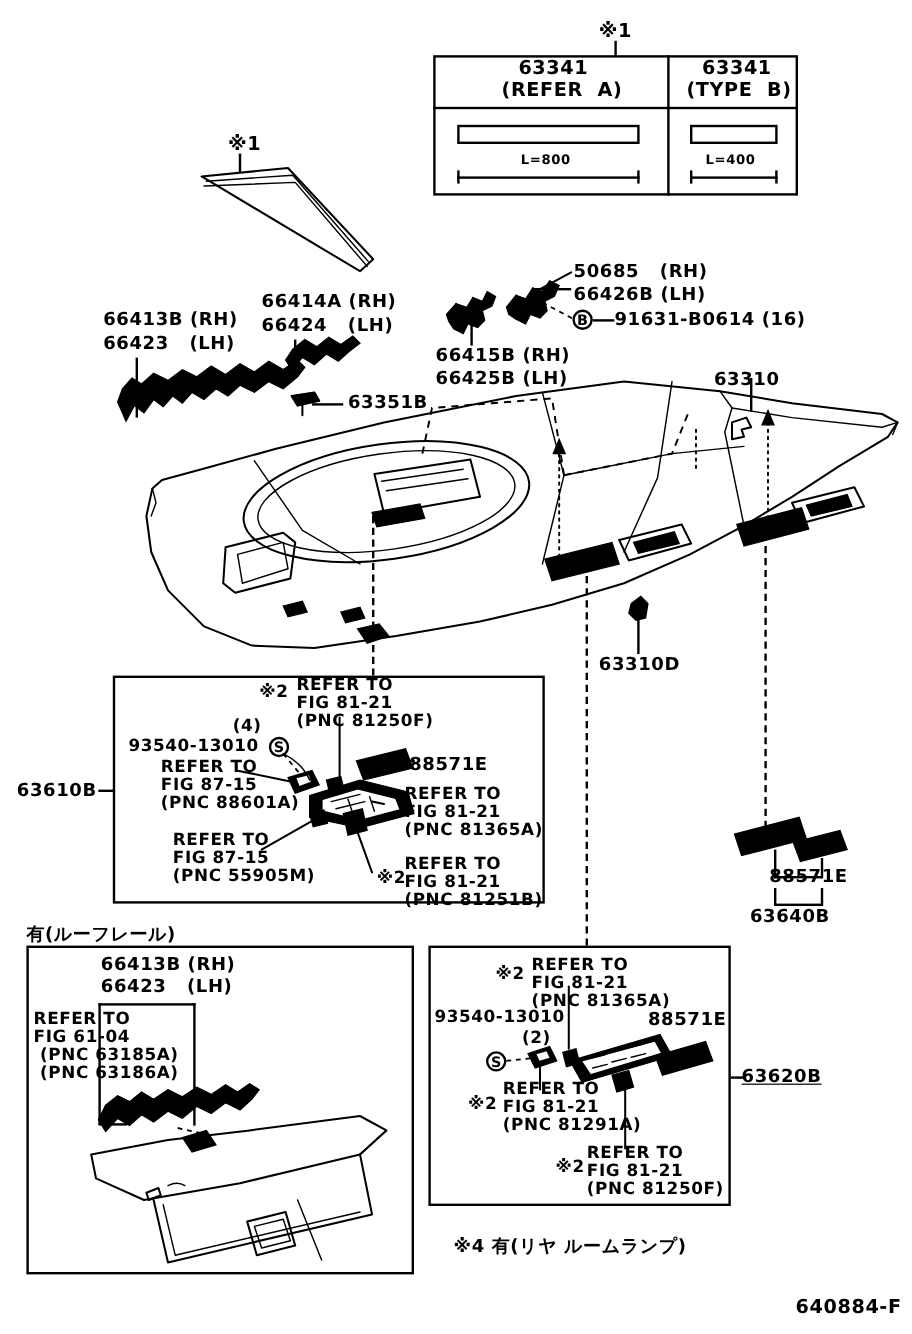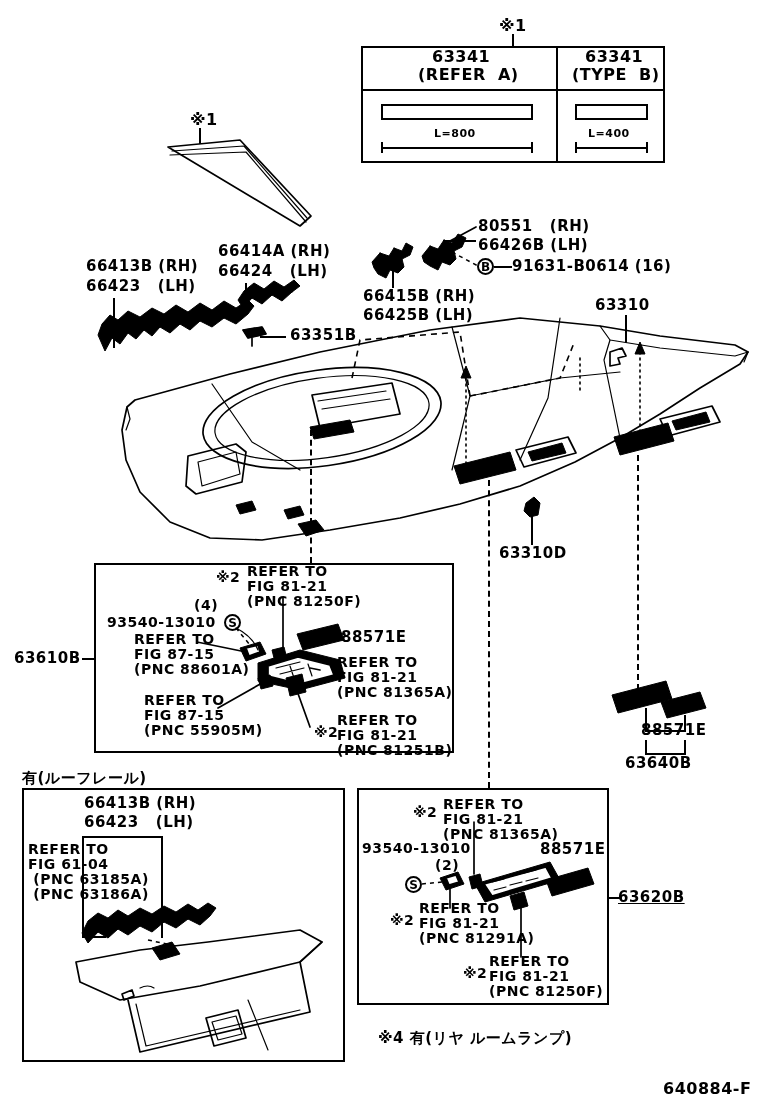--- a/index.html
+++ b/index.html
@@ -93,21 +93,21 @@
 
     <path class="stf" d="M243,308 L252,298 L262,304 L272,295 L282,301 L292,292 L300,286 L294,280
                          L284,287 L274,281 L264,289 L254,283 L244,291 L238,300 Z"></path>
     <path class="st2" d="M252,298 L258,291 M272,295 L278,288 M292,292 L296,286"></path>
   </svg>
 
   <div class="lbl n15" style="left:363px;top:288px;">66415B (RH)</div>
   <div class="lbl n15" style="left:363px;top:307px;">66425B (LH)</div>
   <div class="vline" style="left:392px;top:266px;height:22px;"></div>
 
-  <div class="lbl n15" style="left:478px;top:218px;">80551   (RH)</div>
+  <div class="lbl n15" style="left:478px;top:218px;">50685   (RH)</div>
   <div class="lbl n15" style="left:478px;top:237px;">66426B (LH)</div>
   <div class="hline" style="left:443px;top:240px;width:33px;"></div>
 
   <svg width="760" height="1112">
 
     <path class="stf" d="M372,262 L380,253 L389,256 L394,248 L402,251 L406,243 L413,247 L410,255
                          L402,259 L404,267 L398,273 L390,270 L386,278 L378,274 L374,268 Z"></path>
     <path class="st2" d="M380,253 L386,259 M394,248 L398,254 M402,259 L396,265"></path>
 
     <path class="stf" d="M422,256 L430,246 L438,249 L444,240 L452,243 L458,234 L466,238 L462,247
@@ -124,21 +124,21 @@
   <div class="lbl n15" style="left:512px;top:258px;">91631-B0614 (16)</div>
 
   <div class="lbl n15" style="left:290px;top:327px;">63351B</div>
   <div class="hline" style="left:260px;top:336px;width:26px;"></div>
   <svg width="760" height="1112">
     <polygon class="stf" points="243,330 262,327 266,334 248,338"></polygon>
     <polygon class="st" points="243,330 262,327 266,334 248,338"></polygon>
     <line class="st" x1="252" y1="338" x2="252" y2="346"></line>
   </svg>
 
-  <div class="lbl n15" style="left:595px;top:297px;">63310</div>
+  <div class="lbl n15" style="left:595px;top:308px;">63310</div>
   <div class="vline" style="left:625px;top:315px;height:28px;"></div>
 
   <svg width="760" height="1112">
 
     <path class="st" d="M127,407 L135,400 L168,391 L230,374 L320,352 L430,330 L520,318 L600,326
                         L660,336 L735,345 L748,352 L740,364 L700,388 L660,414 L620,438 L575,462
                         L520,486 L460,504 L400,518 L330,530 L262,540 L210,538 L170,522 L140,492
                         L126,460 L122,430 Z"></path>
 
     <path class="st2" d="M127,407 L130,419 L126,430 M748,352 L744,362"></path>

